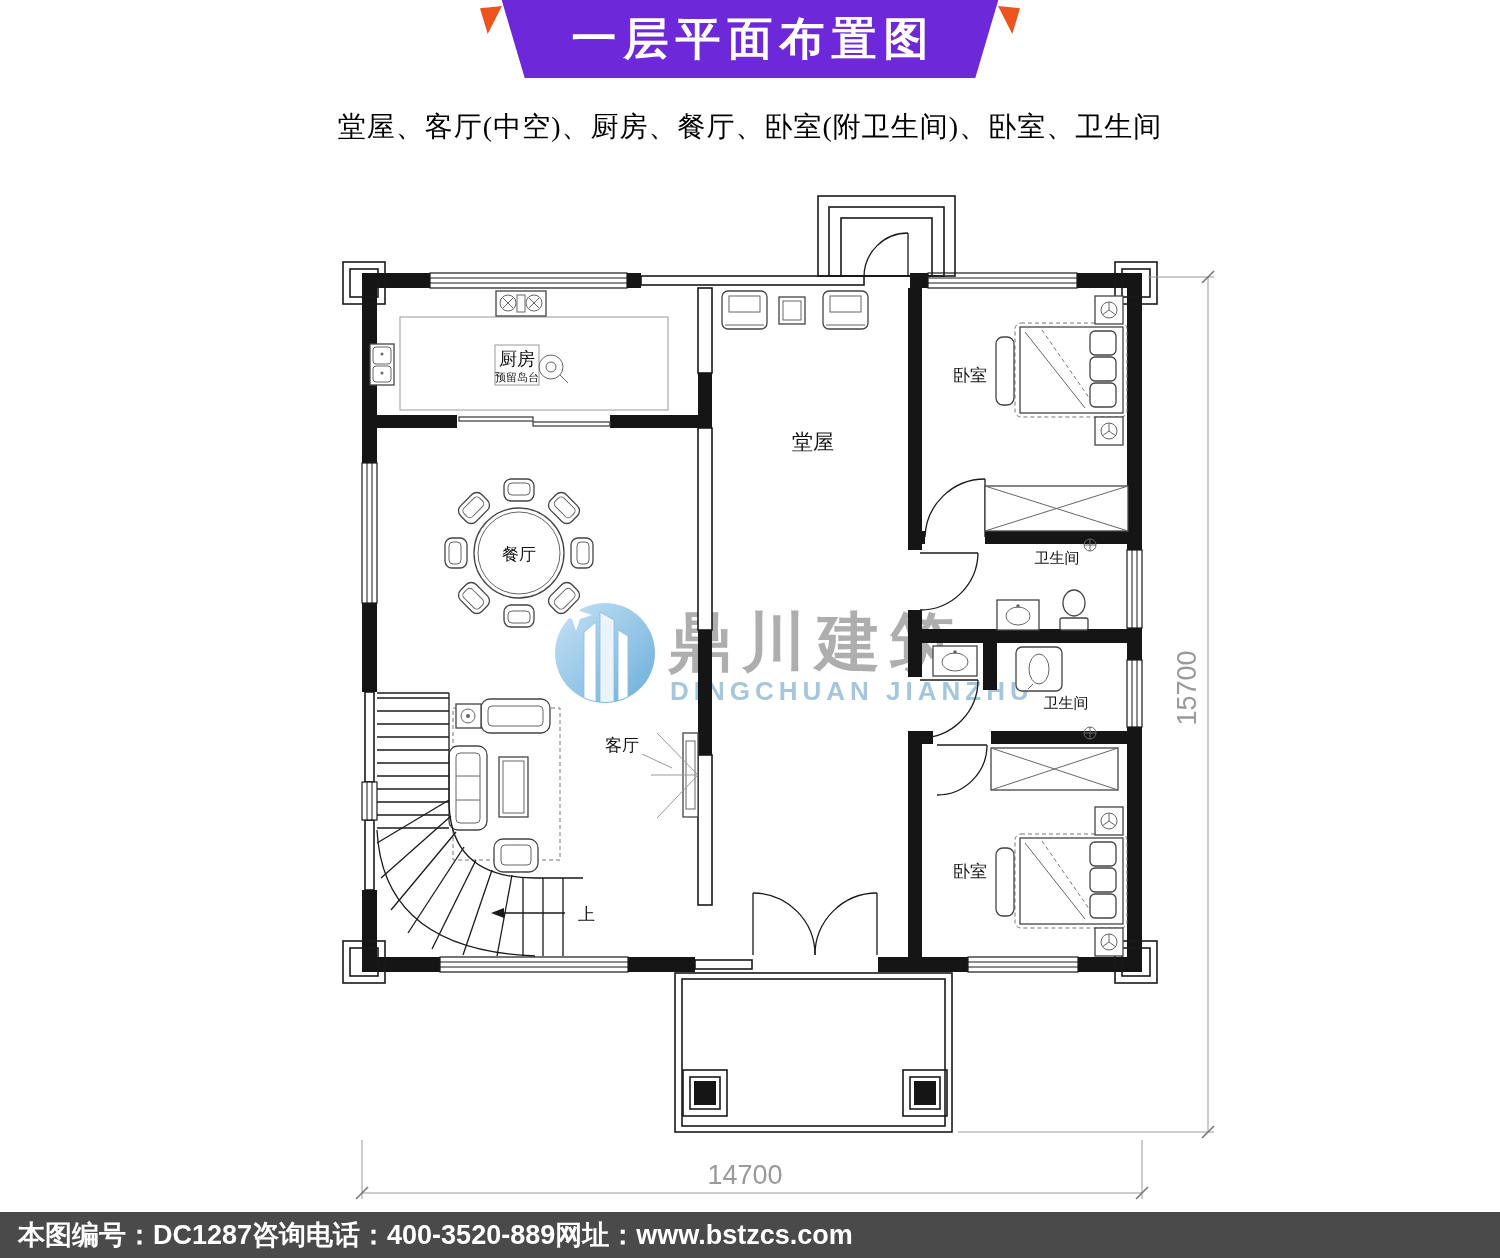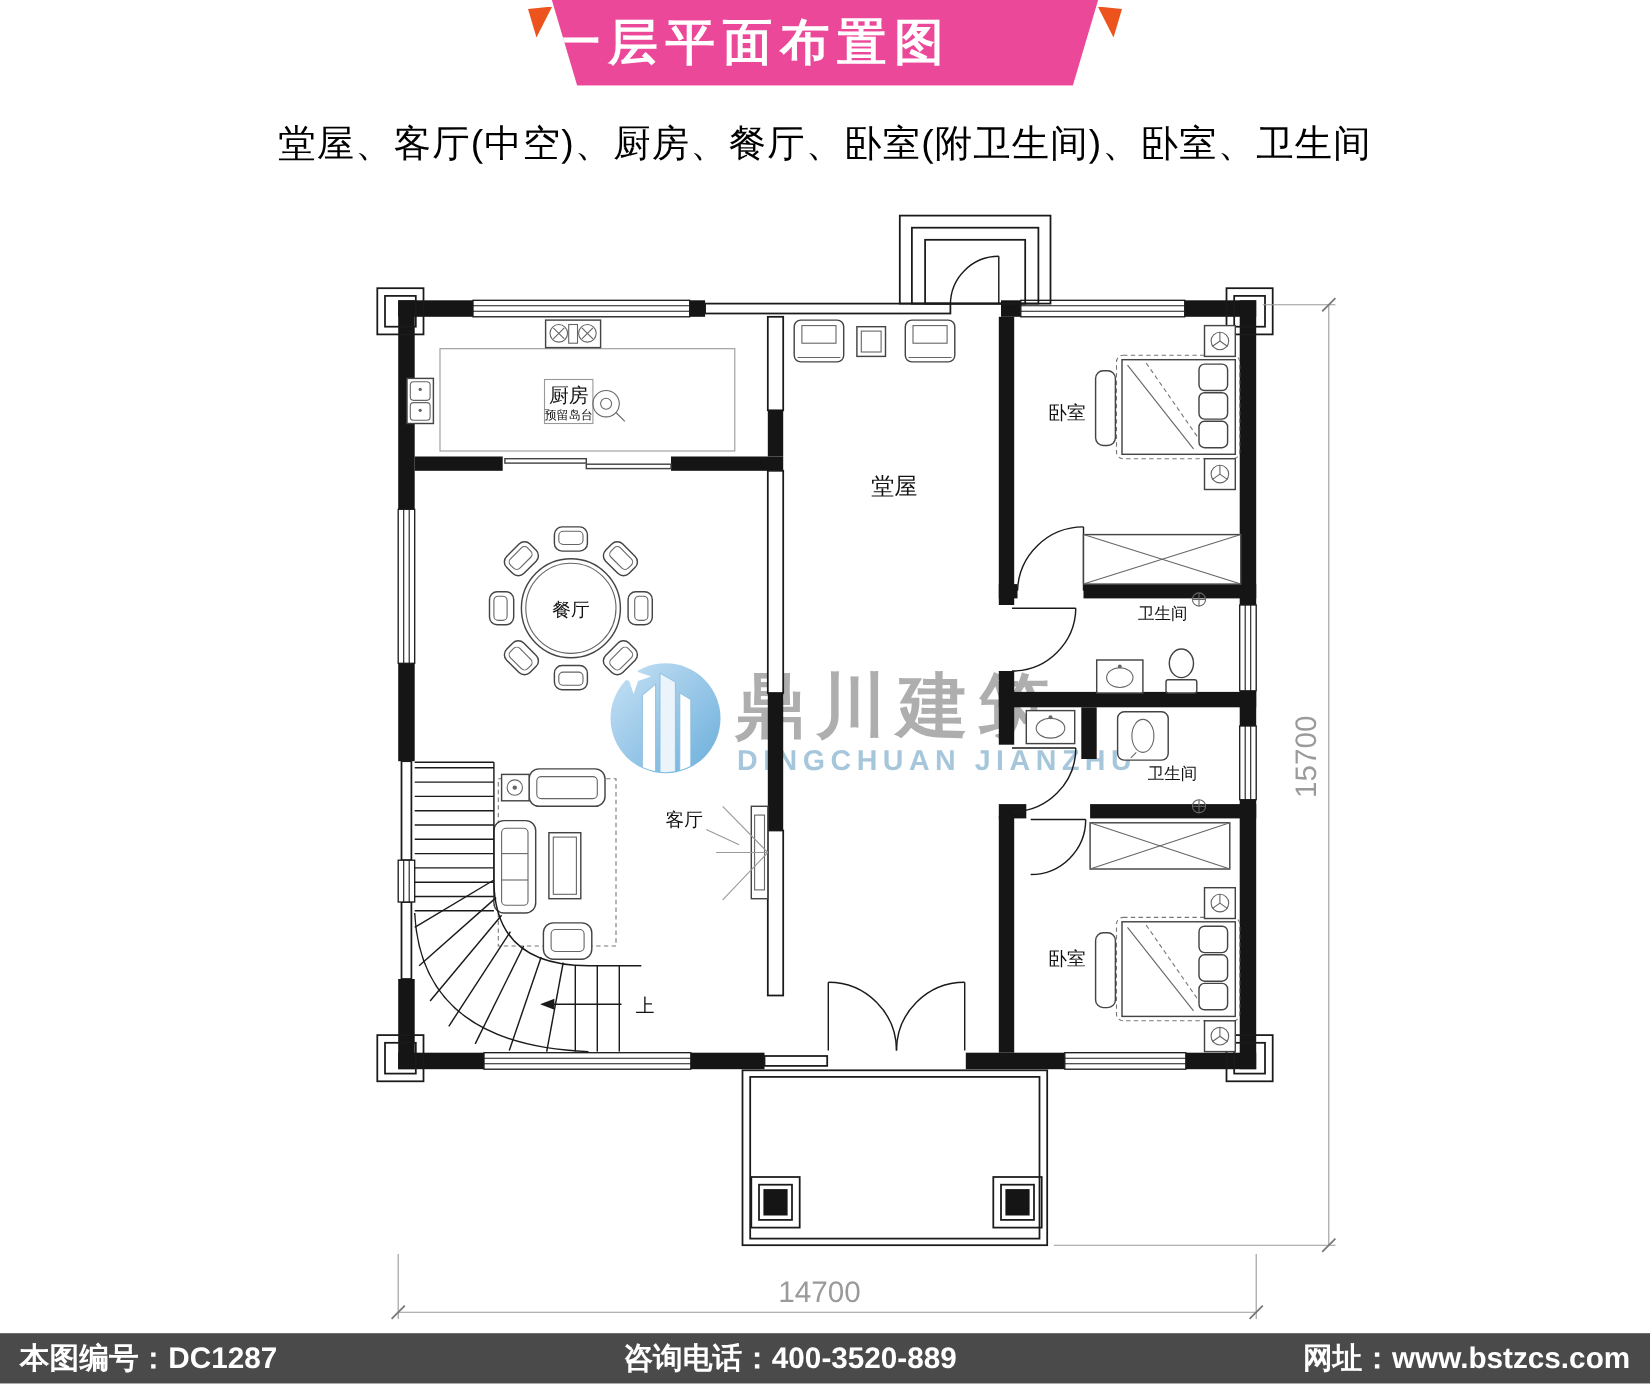--- a/index.html
+++ b/index.html
@@ -1,33 +1,33 @@
 <!DOCTYPE html>
 <html><head>
 <meta charset="utf-8">
 <style>
   html,body{margin:0;padding:0;background:#ffffff;}
   .page{position:relative;width:1500px;height:1258px;background:#fff;overflow:hidden;
         font-family:"Liberation Sans","DejaVu Sans",sans-serif;}
 
   
   .banner-wrap{position:absolute;top:0;left:calc(50% - 270px);width:540px;height:78px;}
-  .banner-main{position:absolute;left:14px;right:14px;top:0;bottom:0;background:#ec4899;
+  .banner-main{position:absolute;left:14px;right:14px;top:0;bottom:0;background:#6d28d9;
       clip-path:polygon(1.5% 0,98.5% 0,94% 100%,6% 100%);
-      display:flex;align-items:center;}
+      display:flex;align-items:center;justify-content:center;}
   .banner-title{color:#fff;font-size:45px;font-weight:bold;letter-spacing:7px;
       font-family:"Liberation Sans","DejaVu Sans",sans-serif;padding-left:7px;}
   .banner-tri{position:absolute;width:22px;height:28px;background:#ed541d;top:6px;}
   .banner-tri.left{left:0;clip-path:polygon(0 8%,100% 0,35% 100%);}
   .banner-tri.right{right:0;clip-path:polygon(0 0,100% 8%,65% 100%);}
 
   
   .subtitle{position:absolute;top:108px;left:0;width:100%;text-align:center;
-      font-family:Liberation Sans, sans-serif;
-      font-size:34px;color:#000;letter-spacing:1px;}
+      font-family:Liberation Serif, serif;
+      font-size:28px;color:#000;letter-spacing:1px;}
 
   
   svg.plan{position:absolute;left:0;top:0;width:1500px;height:1258px;}
   .wall{fill:#151515;}
   .thinwall{fill:#ffffff;stroke:#1a1a1a;stroke-width:1.6;}
   .win{fill:#ffffff;stroke:#1a1a1a;stroke-width:1.2;}
   .winline{stroke:#1a1a1a;stroke-width:1;}
   .edge{stroke:#1a1a1a;stroke-width:1.6;fill:none;}
   .furn{stroke:#444;stroke-width:1.3;fill:#fff;}
   .furnl{stroke:#666;stroke-width:1;fill:none;}
@@ -38,21 +38,21 @@
   .dimtick{stroke:#777;stroke-width:1.6;}
   .dimtext{fill:#9a9a9a;font-size:27px;font-family:"Liberation Sans","DejaVu Sans",sans-serif;}
   .lbl{fill:#111;font-family:"Liberation Serif","DejaVu Serif",serif;}
   .wm-cn{fill:#a8a8a8;font-size:64px;font-weight:bold;letter-spacing:10px;
          font-family:"Liberation Sans","DejaVu Sans",sans-serif;}
   .wm-en{fill:#9fc3d8;font-size:26px;font-weight:bold;letter-spacing:5px;
          font-family:"Liberation Sans","DejaVu Sans",sans-serif;}
 
   
   .footer{position:absolute;left:0;bottom:0;width:100%;height:46px;background:#4a4a4a;
-      display:flex;align-items:center;justify-content:space-between;
+      display:flex;align-items:center;
       padding:0 18px;box-sizing:border-box;}
   .footer span{color:#fff;font-size:27px;font-weight:bold;white-space:nowrap;}
 </style>
 </head>
 <body>
 
 <div class="page">
 
   <div class="banner-wrap">
     <div class="banner-tri left"></div>

